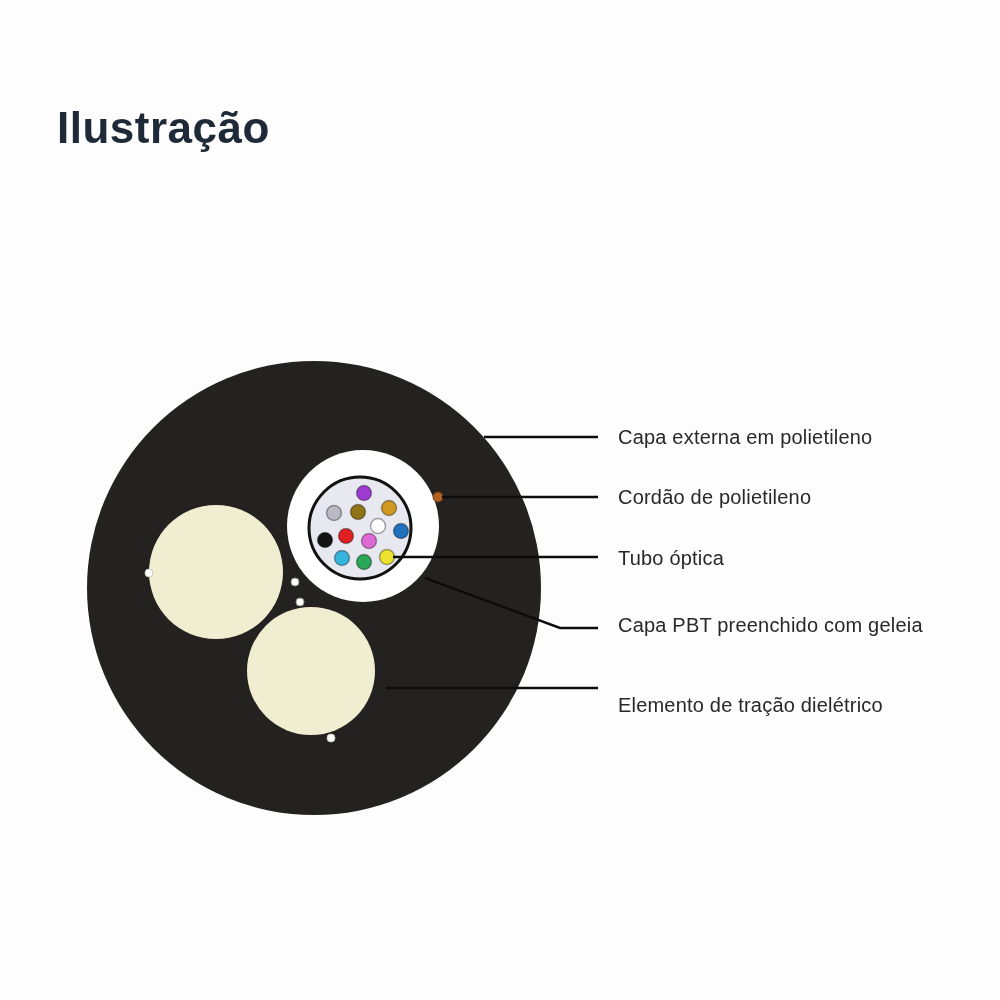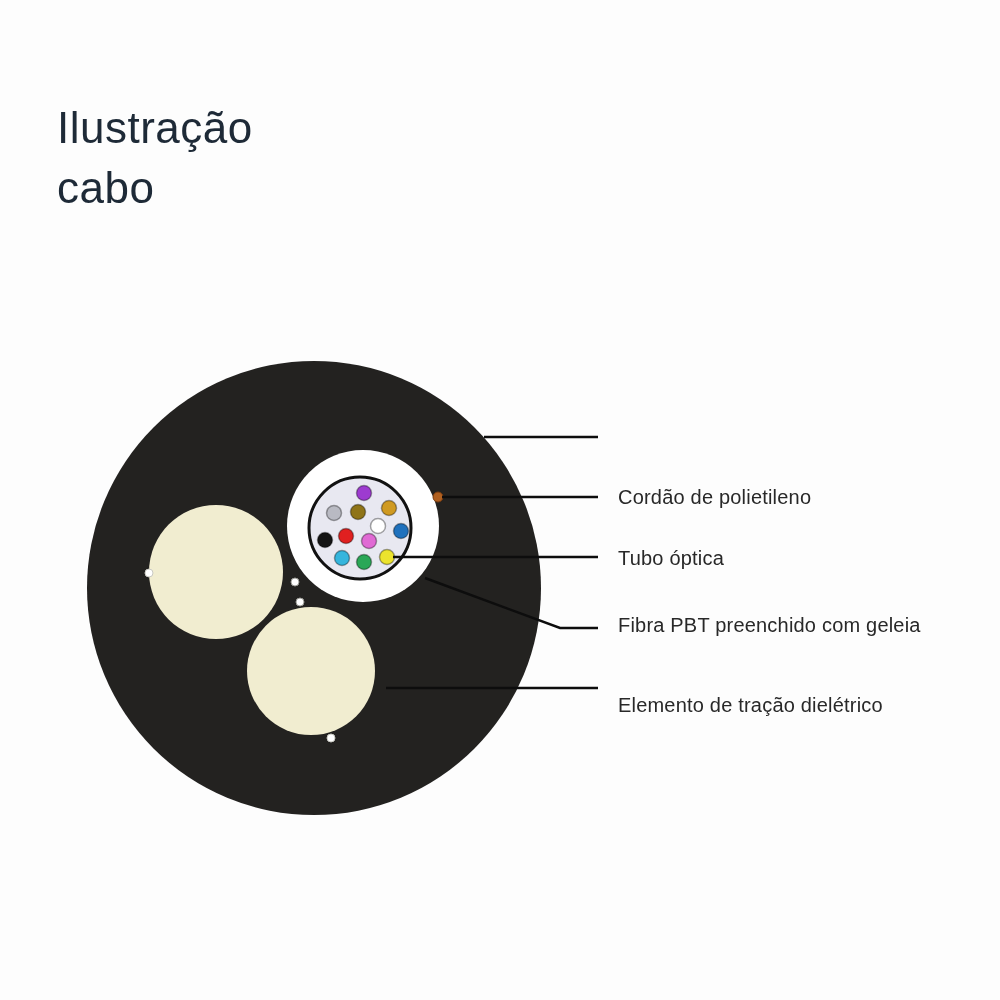--- a/index.html
+++ b/index.html
@@ -6,40 +6,39 @@
   body{
     width:1000px;height:1000px;
     background:#fdfdfd;
     font-family:"Liberation Sans", sans-serif;
     position:relative;
     overflow:hidden;
   }
   .page{position:absolute;inset:0;}
   .title{
     position:absolute;left:57px;top:98px;
-    font-size:44px;font-weight:normal;color:#1e2a37;
+    font-size:44px;font-weight:bold;color:#1e2a37;
     line-height:60px;letter-spacing:0.5px;margin:0;
   }
   .title span{display:block;}
   svg.diagram{position:absolute;left:0;top:0;}
   .label{
     position:absolute;left:618px;height:24px;
     display:flex;align-items:center;
     font-size:20px;color:#282828;letter-spacing:0.2px;
     white-space:nowrap;
   }
 </style>
 </head>
 <body>
 
 <div class="page">
 
   <h1 class="title">
     <span>Ilustração</span>
-    <span>cabo</span>
   </h1>
 
   <svg class="diagram" width="1000" height="1000" viewBox="0 0 1000 1000">
 
     <circle cx="314" cy="588" r="227" fill="#232220"></circle>
 
     <circle cx="216" cy="572" r="67" fill="#f1edd0"></circle>
     <circle cx="311" cy="671" r="64" fill="#f1edd0"></circle>
 
     <circle cx="149" cy="573" r="4" fill="#ffffff" stroke="#c9c9c2" stroke-width="1"></circle>
@@ -70,18 +69,19 @@
 
     <g stroke="#0d0d0d" stroke-width="2.5" fill="none">
       <line x1="484" y1="437" x2="598" y2="437"></line>
       <line x1="442" y1="497" x2="598" y2="497"></line>
       <line x1="393" y1="557" x2="598" y2="557"></line>
       <polyline points="425,578 560,628 598,628"></polyline>
       <line x1="386" y1="688" x2="598" y2="688"></line>
     </g>
   </svg>
 
+  <div class="label" style="top:425px">Capa externa em polietileno</div>
   <div class="label" style="top:485px">Cordão de polietileno</div>
   <div class="label" style="top:546px">Tubo óptica</div>
-  <div class="label" style="top:613px">Fibra PBT preenchido com geleia</div>
+  <div class="label" style="top:613px">Capa PBT preenchido com geleia</div>
   <div class="label" style="top:693px">Elemento de tração dielétrico</div>
 
 </div>
 
 </body></html>

